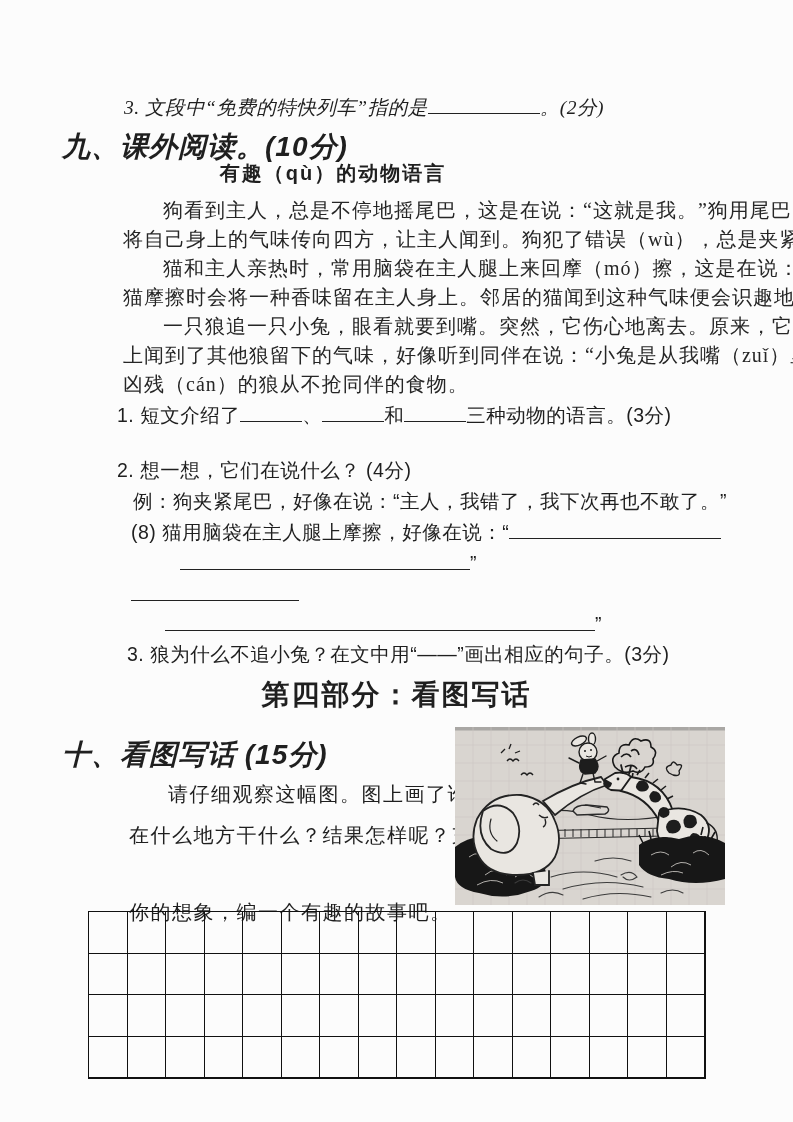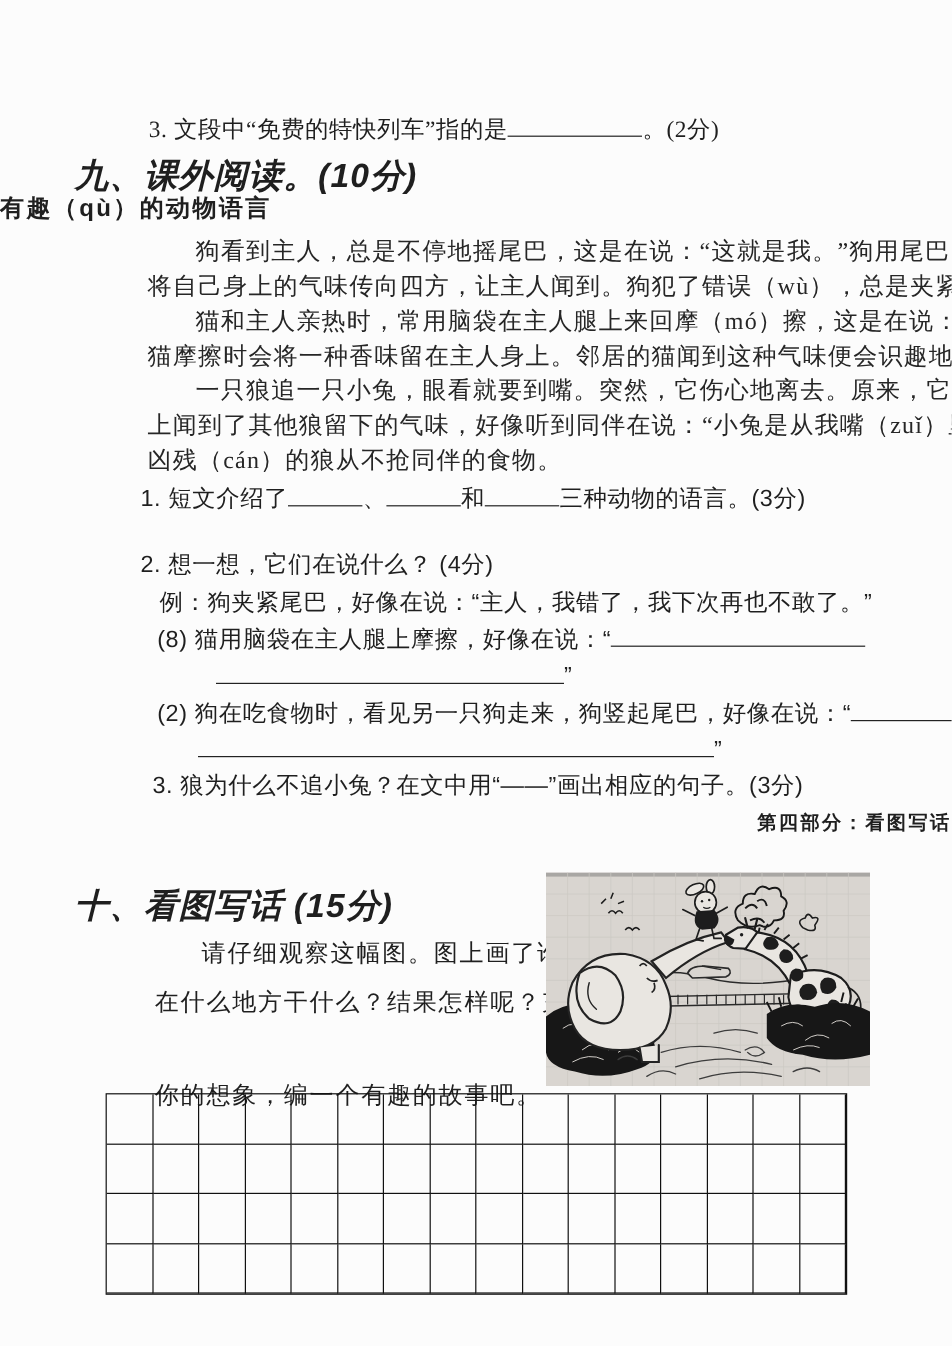--- a/index.html
+++ b/index.html
@@ -1,33 +1,33 @@
 <!DOCTYPE html>
 <html><head>
 <meta charset="utf-8">
 <style>
   html,body{margin:0;padding:0;}
   body{
     width:793px;height:1122px;background:#fcfcfc;position:relative;
     font-family:"Liberation Sans",sans-serif;color:#1f1f1f;overflow:hidden;
   }
   .abs{position:absolute;white-space:nowrap;}
-  .serif{font-family:"Liberation Serif",serif;}
+  .serif{font-family:"Liberation Serif",serif;font-style:italic;}
   .sec-head{font-size:28px;font-weight:bold;letter-spacing:1px;font-style:italic;}
   .qline{font-size:19.5px;letter-spacing:0.5px;}
   .blank{display:inline-block;height:0.95em;border-bottom:1.6px solid #222;vertical-align:baseline;}
-  .passage-title{left:0;width:666px;text-align:left;font-size:20px;font-weight:bold;letter-spacing:2px;}
+  .passage-title{left:0;width:666px;text-align:center;font-size:20px;font-weight:bold;letter-spacing:2px;}
   .passage-body{left:123px;top:196px;width:586px;position:absolute;}
   .pline{
     font-family:"Liberation Serif",serif;font-size:20px;height:29px;line-height:29px;
     letter-spacing:1px;white-space:nowrap;color:#262626;
   }
   .pline.indent{text-indent:2em;}
-  .part-head{left:0;width:793px;text-align:right;font-family:"Liberation Serif",serif;
-    font-size:16px;font-weight:600;letter-spacing:2px;}
+  .part-head{left:0;width:793px;text-align:center;font-family:"Liberation Serif",serif;
+    font-size:28px;font-weight:600;letter-spacing:2px;}
   .instr{font-size:20px;letter-spacing:1.5px;}
   .illustration{position:absolute;left:455px;top:727px;width:270px;height:178px;}
   .writing-grid{
     position:absolute;left:88px;top:911px;width:618px;height:168px;
     display:grid;border:1.5px solid #111;box-sizing:border-box;
   }
   .cell{border-right:1.2px solid #111;border-bottom:1.2px solid #111;box-sizing:border-box;}
 </style>
 </head>
 <body>
@@ -46,21 +46,21 @@
     <div class="pline indent">一只狼追一只小兔，眼看就要到嘴。突然，它伤心地离去。原来，它从小兔身</div>
     <div class="pline">上闻到了其他狼留下的气味，好像听到同伴在说：“小兔是从我嘴（zuǐ）里逃走的。”</div>
     <div class="pline">凶残（cán）的狼从不抢同伴的食物。</div>
   </div>
 
 <div class="abs qline" style="left:117px;top:402px;"><span>1. 短文介绍了</span><span class="blank" style="width: 62px;"></span><span>、</span><span class="blank" style="width: 62px;"></span><span>和</span><span class="blank" style="width: 62px;"></span><span>三种动物的语言。(3分)</span></div>
 <div class="abs qline" style="left:117px;top:457px;"><span>2. 想一想，它们在说什么？ (4分)</span></div>
 <div class="abs qline" style="left:133px;top:488px;"><span>例：狗夹紧尾巴，好像在说：“主人，我错了，我下次再也不敢了。”</span></div>
 <div class="abs qline" style="left:131px;top:519px;"><span>(8) 猫用脑袋在主人腿上摩擦，好像在说：“</span><span class="blank" style="width: 212px;"></span></div>
 <div class="abs qline" style="left:180px;top:550px;"><span class="blank" style="width: 290px;"></span><span>”</span></div>
-<div class="abs qline" style="left:131px;top:581px;"><span>(2) 狗在吃食物时，看见另一只狗走来，狗竖起尾巴，好像在说：“</span><span class="blank" style="width: 168px;"></span></div>
+<div class="abs qline" style="left:131px;top:581px;"><span class="blank" style="width: 168px;"></span></div>
 <div class="abs qline" style="left:165px;top:611px;"><span class="blank" style="width: 430px;"></span><span>”</span></div>
 <div class="abs qline" style="left:127px;top:641px;"><span>3. 狼为什么不追小兔？在文中用“——”画出相应的句子。(3分)</span></div>
 
 <div class="abs part-head" style="top:676px;">第四部分：看图写话</div>
 
 <div class="abs sec-head" style="left:62px;top:736px;">十、看图写话 (15分)</div>
 
 <div class="abs instr" style="left:168px;top:781px;">请仔细观察这幅图。图上画了谁？他们</div>
 <div class="abs instr" style="left:129px;top:822px;">在什么地方干什么？结果怎样呢？充分发挥</div>
 <div class="abs instr" style="left:129px;top:863px;margin-top:36px;">你的想象，编一个有趣的故事吧。</div>

